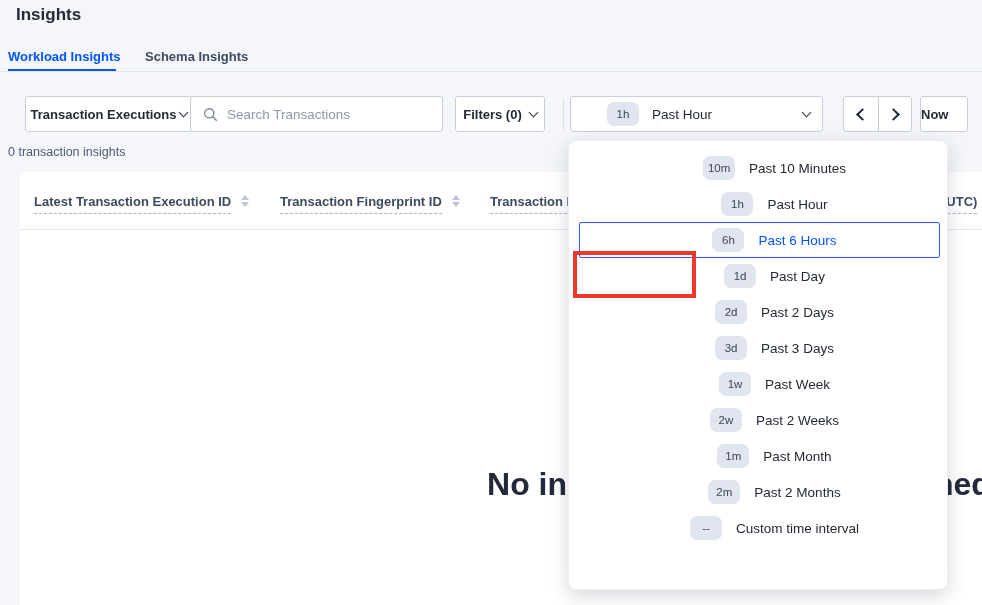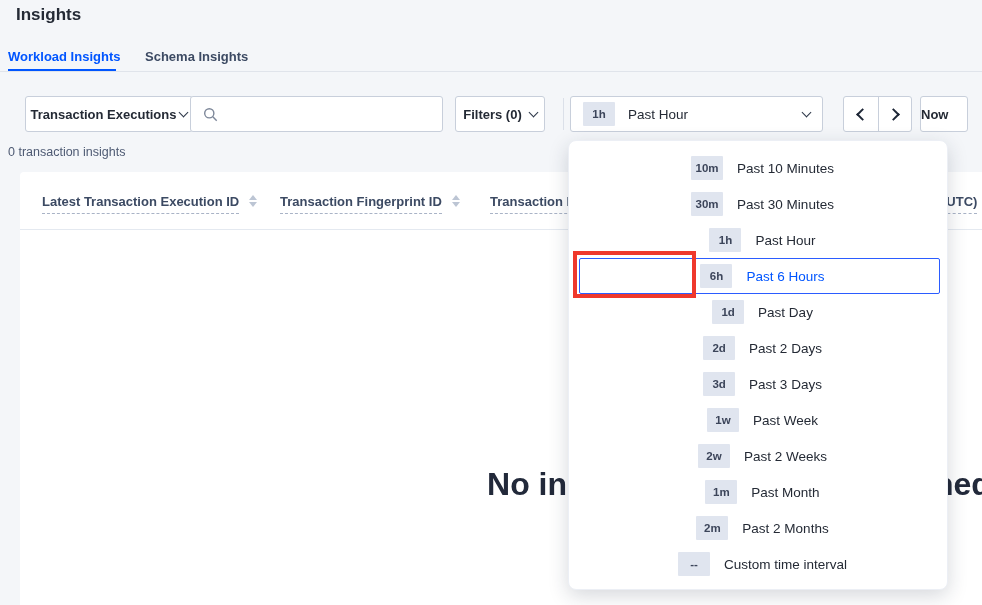--- a/index.html
+++ b/index.html
@@ -42,38 +42,38 @@
                 transform:rotate(45deg); margin-left:3px; }
   .chev-right { width:9px; height:9px; border-right:2.4px solid #1d2636; border-top:2.4px solid #1d2636;
                 transform:rotate(45deg); margin-right:3px; }
 
   .search-input { border:none; outline:none; flex:1; font-size:13.5px; color:#242a35;
                   font-family:"Liberation Sans", sans-serif; background:transparent; }
   .search-input::placeholder { color:#8e98ab; }
 
   .badge {
     width:32px; height:24px; flex:0 0 32px;
-    background:#e0e5ef; border-radius:1px;
+    background:#e0e5ef; border-radius:7px;
     display:flex; align-items:center; justify-content:center;
-    font-size:11.5px; font-weight:700; color:#3c455a;
+    font-size:11.5px; font-weight:400; color:#3c455a;margin-left:24px;
   }
   .time-trigger .label { margin-left:13px; font-weight:400; font-size:13.5px; }
   .spacer { flex:1; }
 
   .summary { left:8px; top:145px; font-size:12.5px; color:#4e5a73; }
 
   
   .panel {
     left:20px; top:172px; width:962px; height:433px;
     background:#fff; border-radius:4px 0 0 0; z-index:1;
   }
   .th { position:absolute; top:22px; display:flex; gap:10px; align-items:flex-start;
         font-size:13px; font-weight:600; color:#3c4a63; white-space:nowrap; }
   .th .lbl { border-bottom:1px dashed #a9b3c6; padding-bottom:4px; }
-  .th1 { left:22px;justify-content:center; } .th2 { left:260px; } .th3 { left:470px; } .th4 { left:922px; }
+  .th1 { left:14px;justify-content:center; } .th2 { left:260px; } .th3 { left:470px; } .th4 { left:922px; }
   .sort { display:flex; flex-direction:column; gap:2px; margin-top:1px; cursor:pointer; }
   .sort i { display:block; width:0; height:0; border-left:4px solid transparent; border-right:4px solid transparent; }
   .sort .up   { border-bottom:5px solid #bcc5d4; }
   .sort .down { border-top:5px solid #bcc5d4; }
   .thead-border { position:absolute; left:0; top:57px; width:100%; height:1px; background:#e4e9f0; }
 
   
   .empty-frag { top:466px; font-size:32px; font-weight:700; color:#22293a; z-index:2; white-space:nowrap; }
   .empty-left  { left:430px; width:137px; text-align:right; }
   .empty-right { left:934px; }
@@ -109,20 +109,21 @@
 <div class="abs ctl btn-view">
   <span>Transaction Executions</span>
   <span class="chev-down"></span>
 </div>
 
 <div class="abs ctl search-box">
   <svg width="15" height="15" viewBox="0 0 16 16">
     <circle cx="6.7" cy="6.7" r="4.9" fill="none" stroke="#7d8799" stroke-width="1.5"></circle>
     <line x1="10.5" y1="10.5" x2="14.6" y2="14.6" stroke="#7d8799" stroke-width="1.5"></line>
   </svg>
+  <input class="search-input" type="text" placeholder="Search Transactions" style="">
 </div>
 
 <div class="abs ctl btn-filters">
   <span>Filters (0)</span>
   <span class="chev-down"></span>
 </div>
 
 <div class="abs tb-divider"></div>
 
 <div class="abs ctl time-trigger">
@@ -173,24 +174,20 @@
 
 <div class="abs empty-frag empty-left">No in</div>
 <div class="abs empty-frag empty-right">ned.</div>
 
 <div class="abs dropdown">
   <div class="menu-item">
     <span class="badge">10m</span>
     <span>Past 10 Minutes</span>
   </div>
   <div class="menu-item">
-    <span class="badge">30m</span>
-    <span>Past 30 Minutes</span>
-  </div>
-  <div class="menu-item">
     <span class="badge">1h</span>
     <span>Past Hour</span>
   </div>
   <div class="menu-item selected">
     <span class="badge">6h</span>
     <span>Past 6 Hours</span>
   </div>
   <div class="menu-item">
     <span class="badge">1d</span>
     <span>Past Day</span>

